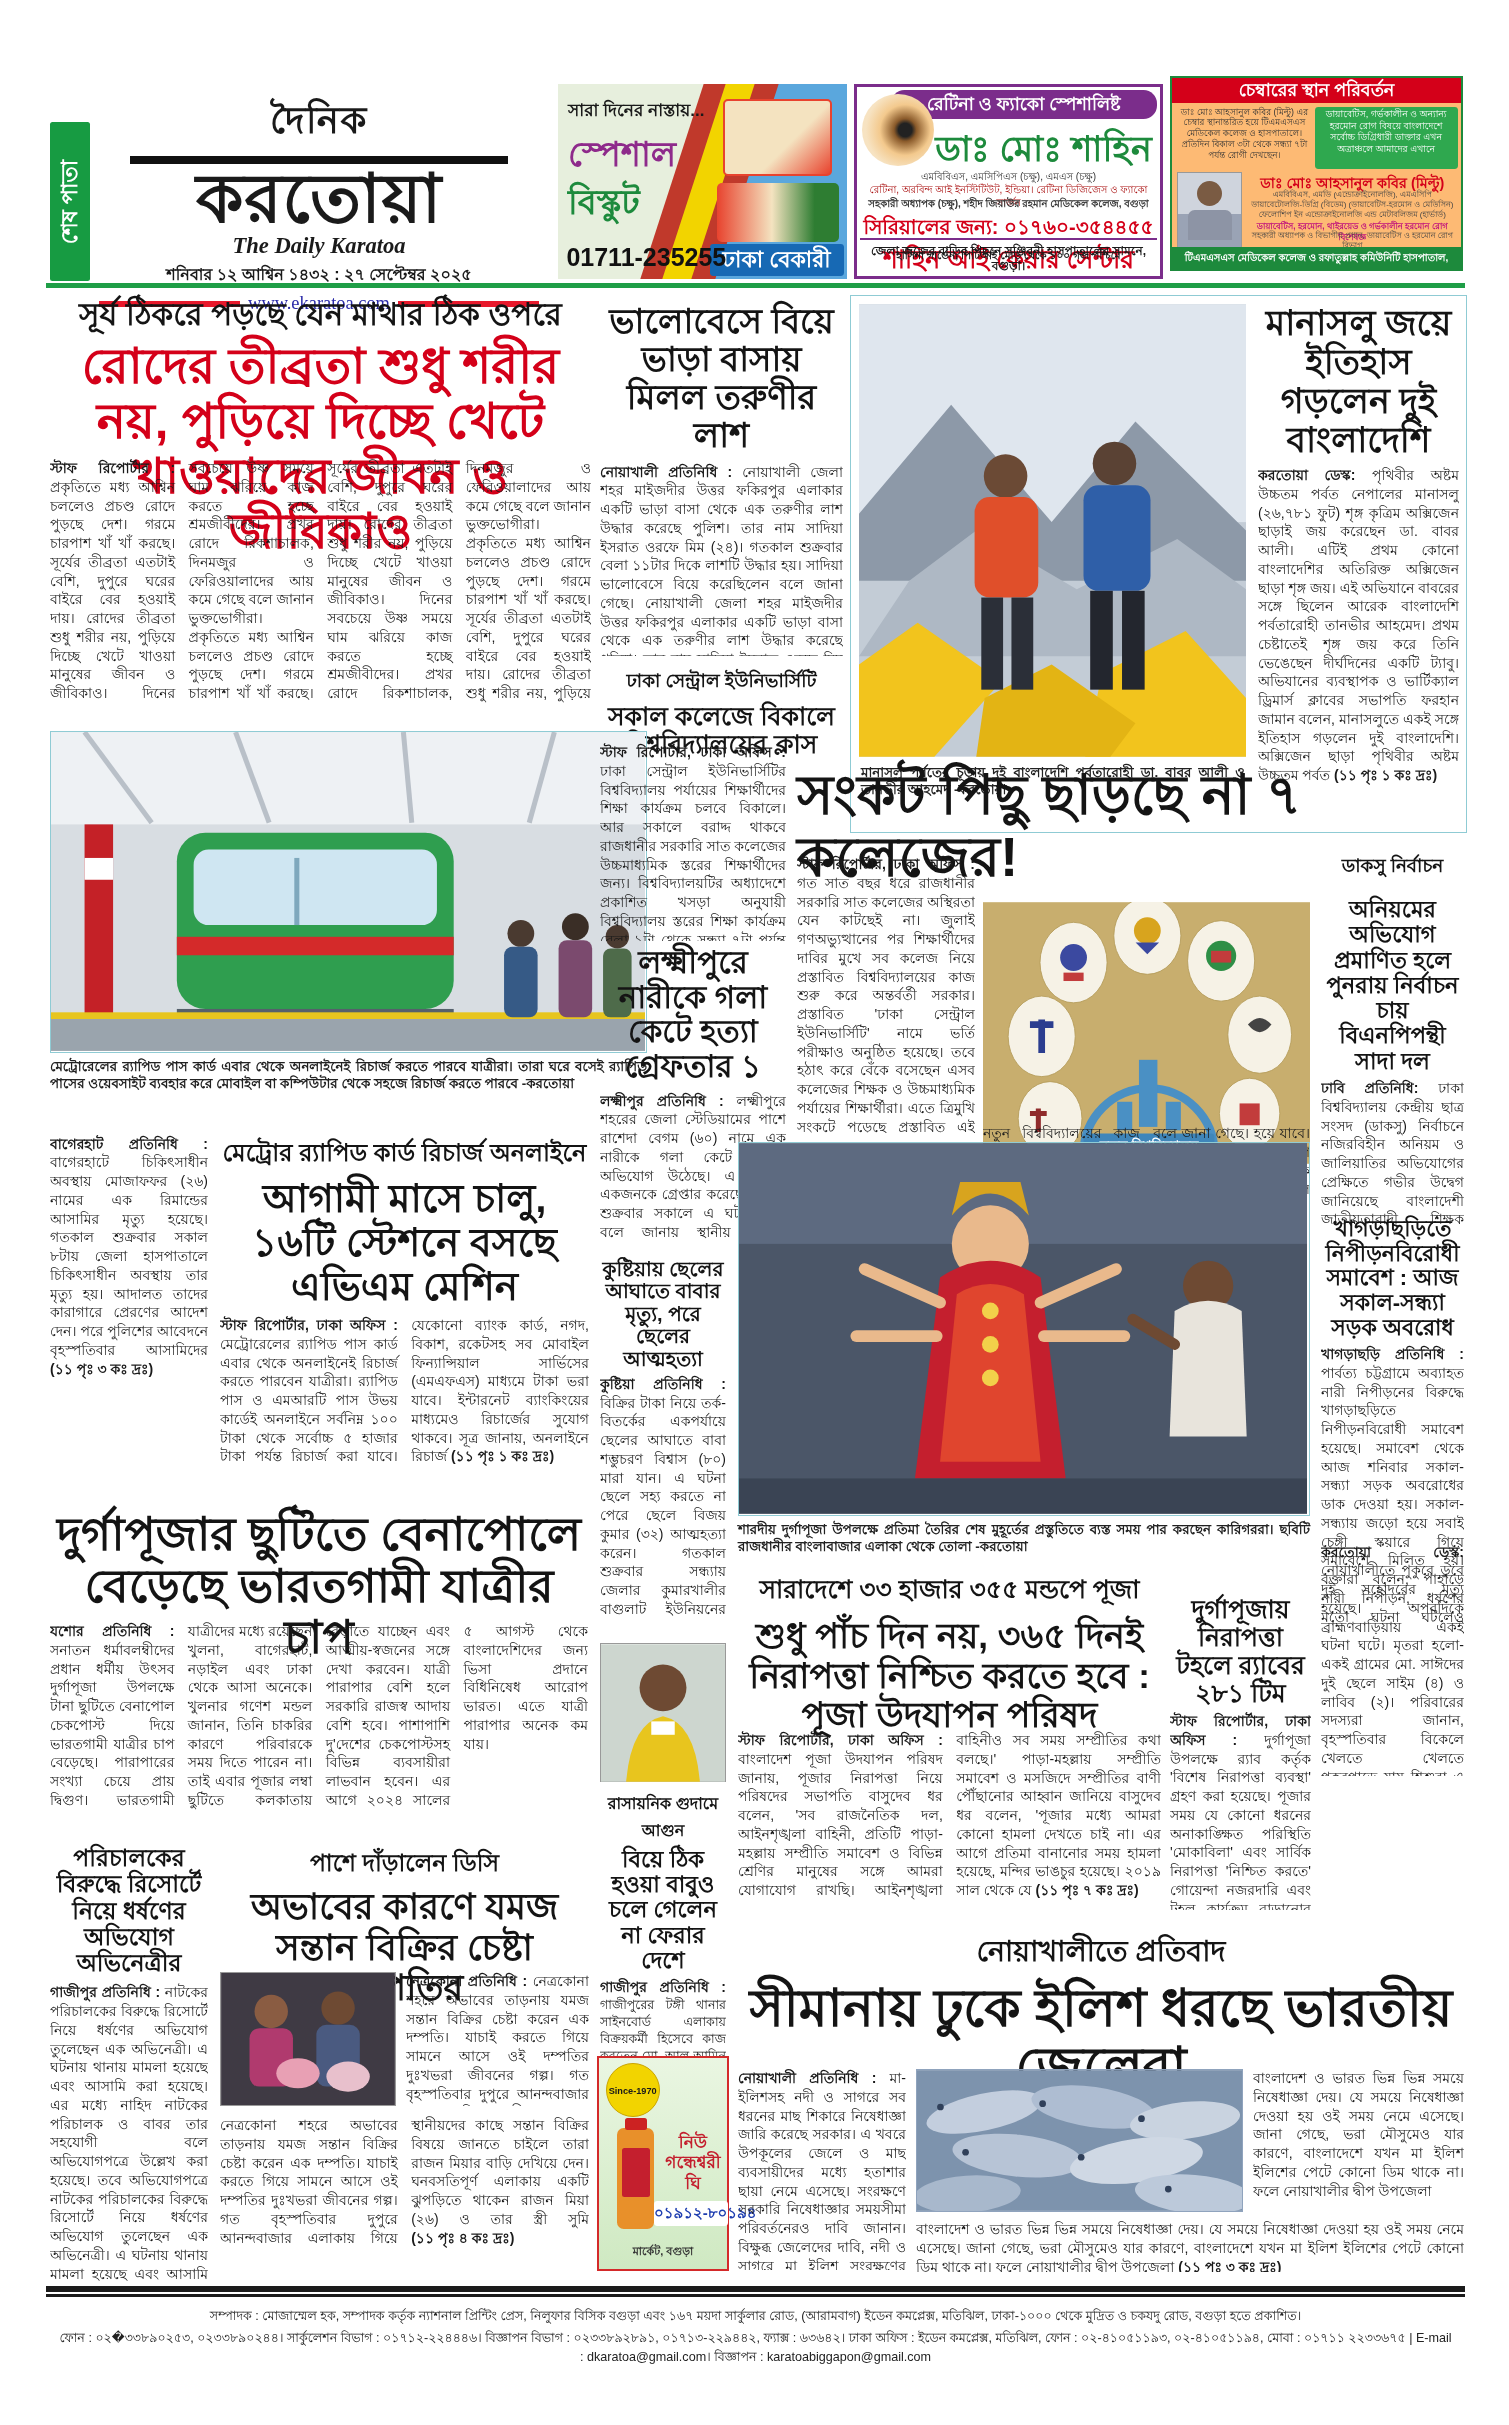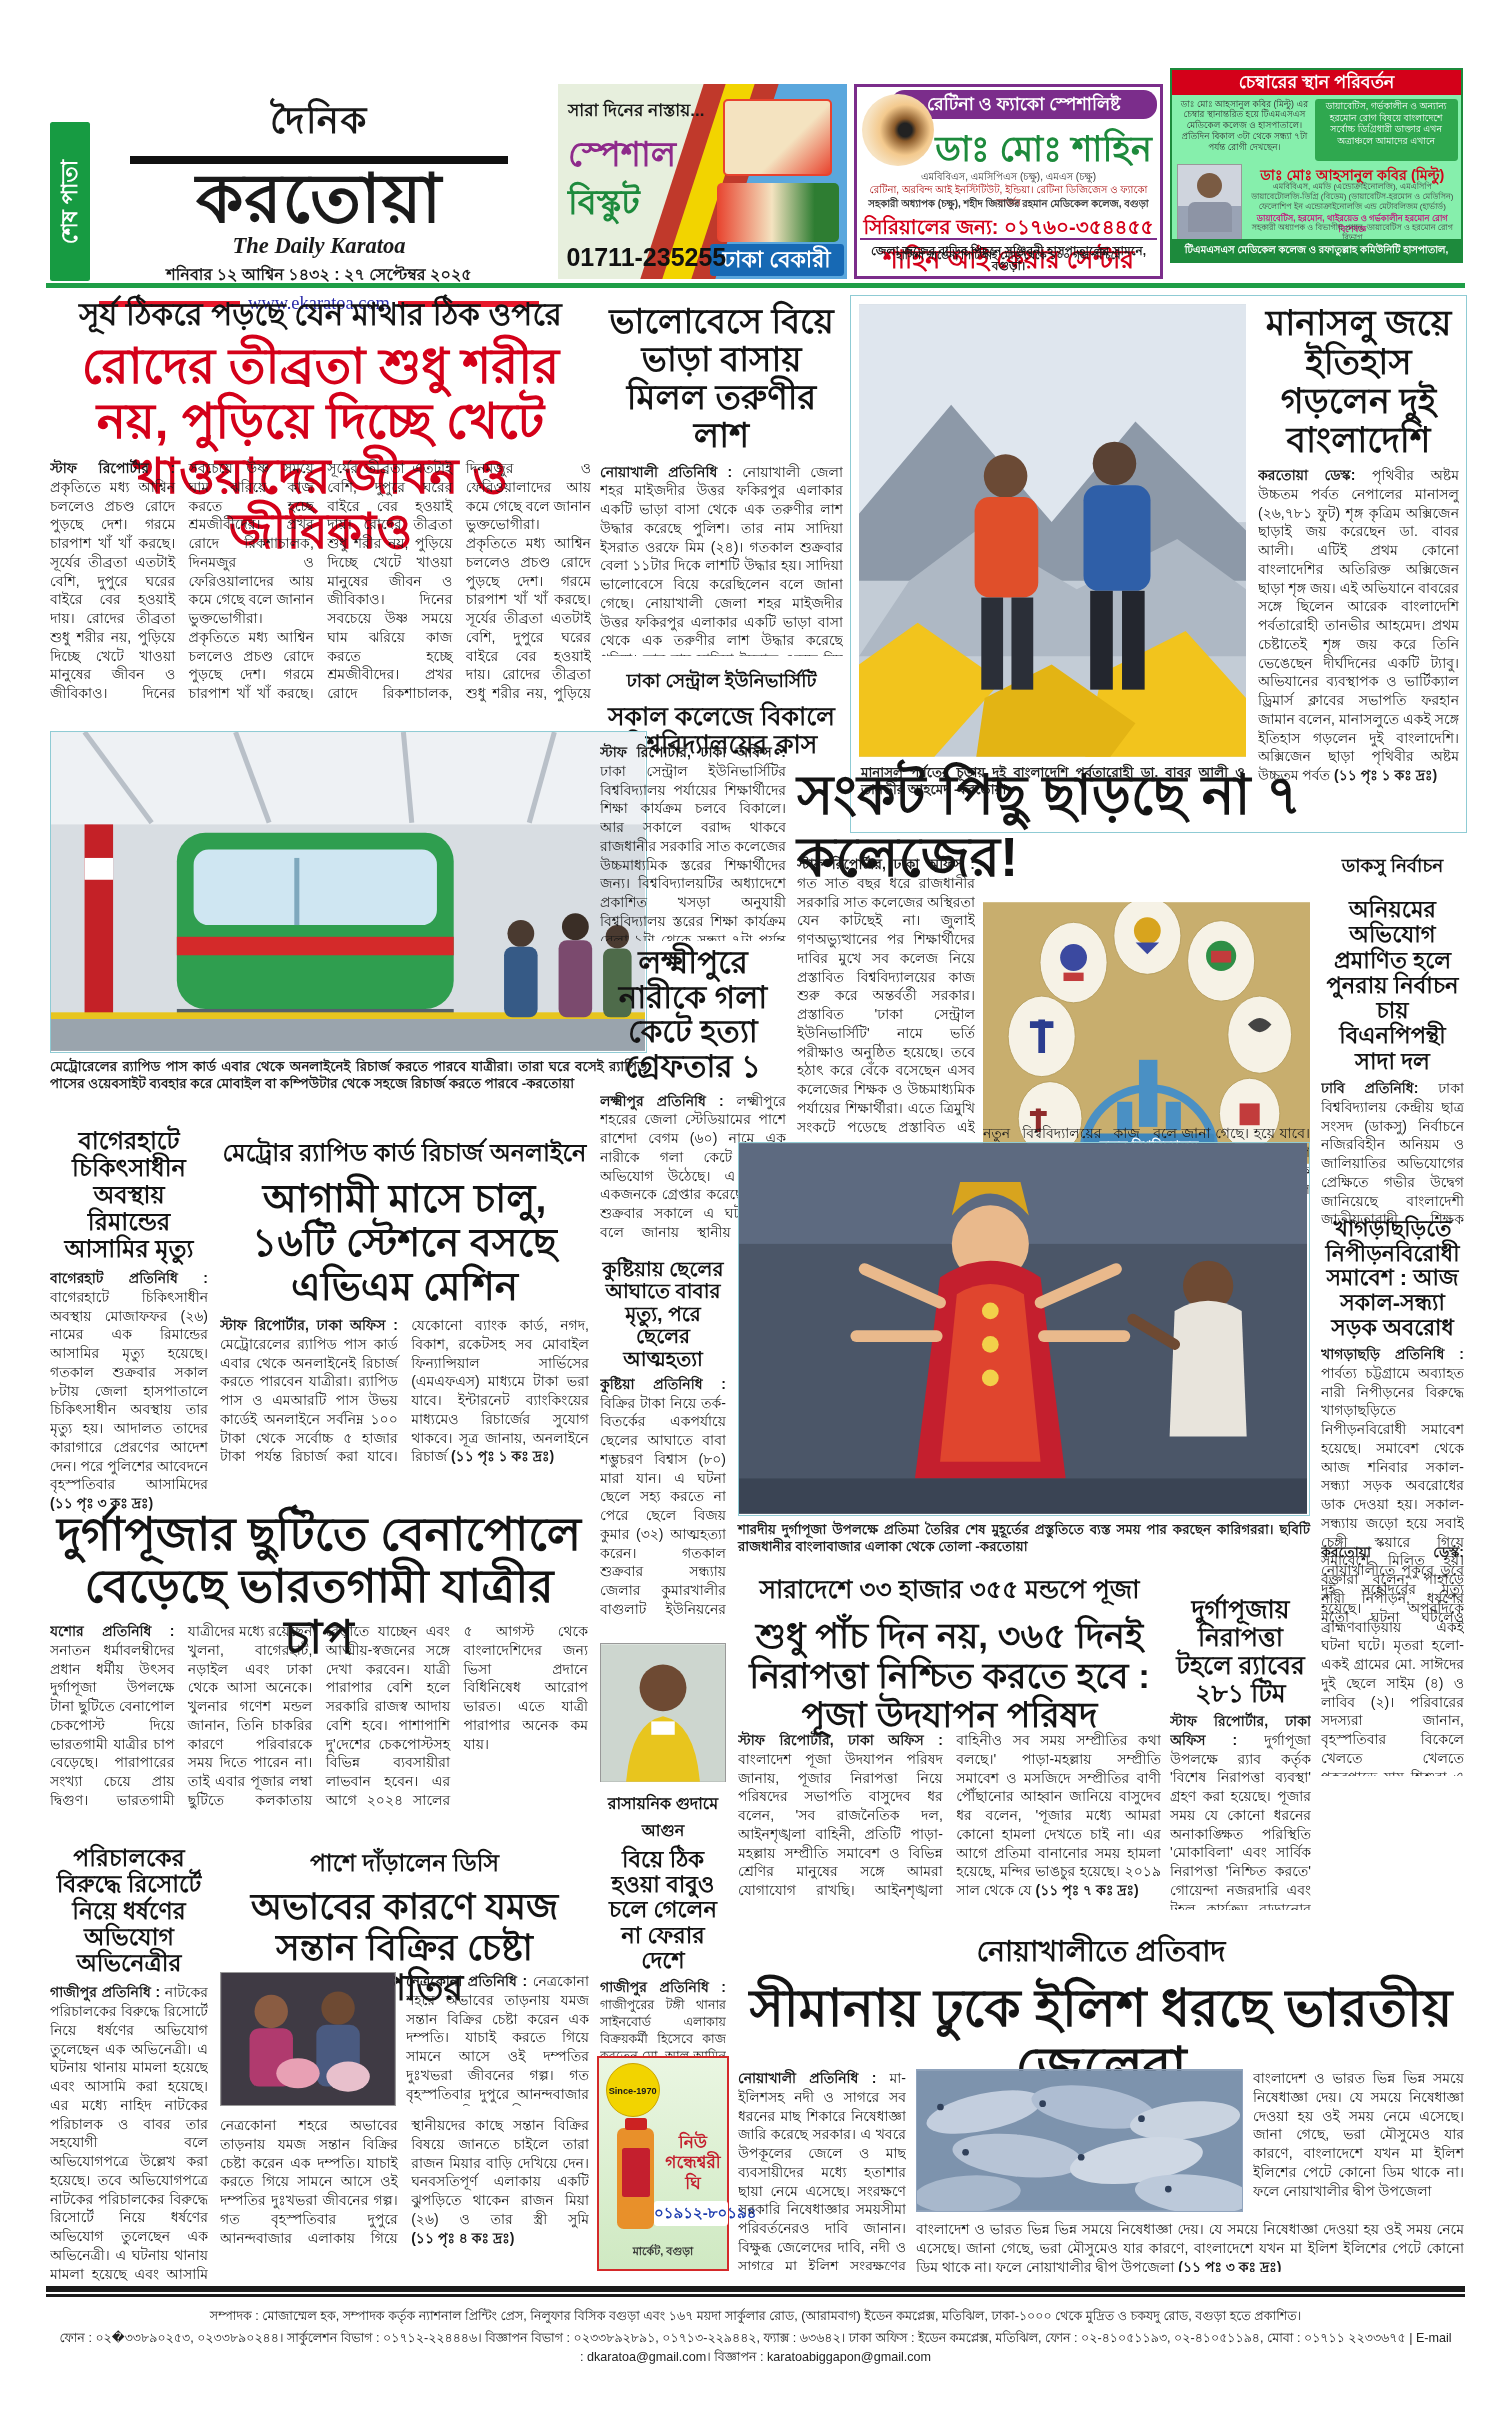--- a/index.html
+++ b/index.html
@@ -64,21 +64,21 @@
     <div class="abs ctr" style="left:75px;top:35px;right:5px;font-size:35px;font-weight:800;color:#1d8a3c;">ডাঃ মোঃ শাহিন</div>
     <div class="abs ctr adline" style="left:5px;top:84px;right:5px;font-size:10px;color:#333;">এমবিবিএস, এমসিপিএস (চক্ষু), এমএস (চক্ষু)</div>
     <div class="abs ctr adline" style="left:5px;top:97px;right:5px;font-size:10px;color:#a11;">রেটিনা, অরবিন্দ আই ইনস্টিটিউট, ইন্ডিয়া। রেটিনা ডিজিজেস ও ফ্যাকো সার্জন</div>
     <div class="abs ctr adline" style="left:5px;top:111px;right:5px;font-size:10px;font-weight:bold;color:#333;">সহকারী অধ্যাপক (চক্ষু), শহীদ জিয়াউর রহমান মেডিকেল কলেজ, বগুড়া</div>
     <div class="abs ctr" style="left:5px;top:125px;right:5px;font-size:20px;font-weight:800;color:#d40019;">সিরিয়ালের জন্য: ০১৭৬০-৩৫৪৪৫৫</div>
     <div class="abs ctr" style="left:3.4px;top:151px;right:3.4px;font-size:25px;font-weight:800;color:#d40019;border-top:2.5px solid #7b2d8b;border-bottom:2.5px solid #7b2d8b;">শাহিন আই কেয়ার সেন্টার</div>
     <div class="abs ctr adline" style="left:3.4px;bottom:14.3px;right:3.4px;font-size:10.5px;font-weight:bold;">হাসিনা গার্ডেন, পিটিআই মোড় থেকে ১০০ গজ পশ্চিমে</div>
     <div class="abs ctr adline" style="left:3.4px;bottom:1.7px;right:3.4px;font-size:12px;font-weight:bold;margin-top:40px;">জেলা জজের বাড়ির পিছনে সঞ্জিবনী হাসপাতালের সামনে, বগুড়া।</div>
   </div>
 
-  <div class="abs" style="left:1170px;top:68px;width:293px;height:195px;border:2.5px solid #1d8a3c;background:#86efac;overflow:hidden;">
+  <div class="abs" style="left:1170px;top:76px;width:293px;height:195px;border:2.5px solid #1d8a3c;background:#fdba74;overflow:hidden;">
     <div class="abs ctr" style="left:0;top:0;right:0;height:25px;background:#d40019;color:#fff;font-weight:800;font-size:17.6px;line-height:25px;">চেম্বারের স্থান পরিবর্তন</div>
     <div class="abs adline" style="left:3.4px;top:28.5px;width:138px;font-size:8.8px;color:#333;text-align:center;">ডাঃ মোঃ আহসানুল কবির (মিল্টু) এর চেম্বার স্থানান্তরিত হয়ে টিএমএসএস মেডিকেল কলেজ ও হাসপাতালে। প্রতিদিন বিকাল ৩টা থেকে সন্ধ্যা ৭টা পর্যন্ত রোগী দেখছেন।</div>
     <div class="abs adline ctr" style="right:3.4px;top:28.5px;width:143px;height:62px;background:#2fa84f;color:#fff;font-size:9.2px;padding:2.5px;border-radius:3.4px;">ডায়াবেটিস, গর্ভকালীন ও অন্যান্য হরমোন রোগ বিষয়ে বাংলাদেশে সর্বোচ্চ ডিগ্রিধারী ডাক্তার এখন অত্রাঞ্চলে আমাদের এখানে</div>
     <div class="abs" style="left:5px;top:94px;width:65px;height:77px;background:linear-gradient(180deg,#cfd4dd 55%,#9aa3b5 55%);border:0.8px solid #999;">
       <div style="width:25px;height:25px;border-radius:50%;background:#7a5b43;margin:8.4px auto 0;"></div>
       <div style="width:44px;height:30px;border-radius:6.7px 6.7px 0 0;background:#8d94a5;margin:3.4px auto 0;"></div>
     </div>
     <div class="abs ctr" style="left:75px;top:94px;right:3.4px;font-size:14.3px;font-weight:800;color:#d40019;">ডাঃ মোঃ আহসানুল কবির (মিল্টু)</div>
     <div class="abs ctr adline" style="left:75px;top:112px;right:3.4px;font-size:8px;color:#444;">এমবিবিএস, এমডি (এন্ডোক্রাইনোলজি), এমএসিপি</div>
     <div class="abs ctr adline" style="left:75px;top:122px;right:3.4px;font-size:8px;color:#444;">ডায়াবেটোলজি-ডিগ্রি (বিডেম) (ডায়াবেটিস-হরমোন ও মেডিসিন)</div>
@@ -246,21 +246,20 @@
   <div class="abs" style="left:1321px;top:1217px;width:143px;">
     <div class="hl ctr" style="font-size:22px;">খাগড়াছড়িতে নিপীড়নবিরোধী সমাবেশ : আজ সকাল-সন্ধ্যা সড়ক অবরোধ</div>
     <div class="body-text" style="margin-top:5px;height:278px;">
       <b>খাগড়াছড়ি প্রতিনিধি :</b>
       <span>পার্বত্য চট্টগ্রামে অব্যাহত নারী নিপীড়নের বিরুদ্ধে খাগড়াছড়িতে নিপীড়নবিরোধী সমাবেশ হয়েছে। সমাবেশ থেকে আজ শনিবার সকাল-সন্ধ্যা সড়ক অবরোধের ডাক দেওয়া হয়। সকাল-সন্ধ্যায় জড়ো হয়ে সবাই চেঙ্গী স্কয়ারে গিয়ে সমাবেশে মিলিত হয়। বক্তারা বলেন, পাহাড়ে নারী নিপীড়ন, ধর্ষণের মতো ঘটনা ঘটলেও বিচারহীনতার সংস্কৃতির কারণে জড়িতরা বার বার ছাড় পেয়েছেন। </span>
       
     </div>
   </div>
 
   <div class="abs" style="left:50px;top:1128px;width:158px;">
-    <div class="hl ctr" style="font-size:24px;">বাগেরহাটে চিকিৎসাধীন অবস্থায় রিমান্ডের আসামির মৃত্যু</div>
     <div class="body-text" style="margin-top:6.7px;height:252px;">
       <b>বাগেরহাট প্রতিনিধি :</b>
       <span>বাগেরহাটে চিকিৎসাধীন অবস্থায় মোজাফফর (২৬) নামের এক রিমান্ডের আসামির মৃত্যু হয়েছে। গতকাল শুক্রবার সকাল ৮টায় জেলা হাসপাতালে চিকিৎসাধীন অবস্থায় তার মৃত্যু হয়। আদালত তাদের কারাগারে প্রেরণের আদেশ দেন। পরে পুলিশের আবেদনে বৃহস্পতিবার আসামিদের </span>
       <span class="jump">(১১ পৃঃ ৩ কঃ দ্রঃ)</span>
     </div>
   </div>
 
   <div class="abs ctr" style="left:220px;top:1134px;width:369px;">
     <div class="kicker" style="font-size:24px;">মেট্রোর র‍্যাপিড কার্ড রিচার্জ অনলাইনে</div>
     <div class="hl" style="font-size:39px;margin-top:3.4px;">আগামী মাসে চালু, ১৬টি স্টেশনে বসছে এভিএম মেশিন</div>

